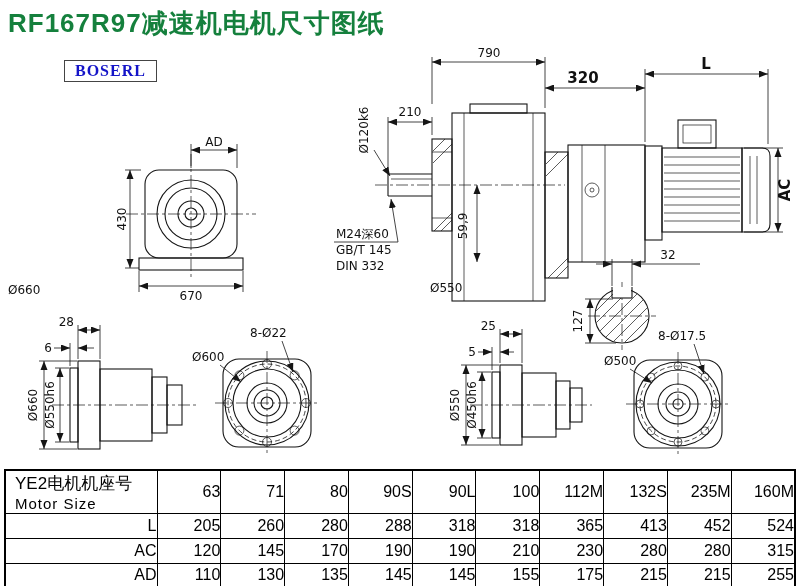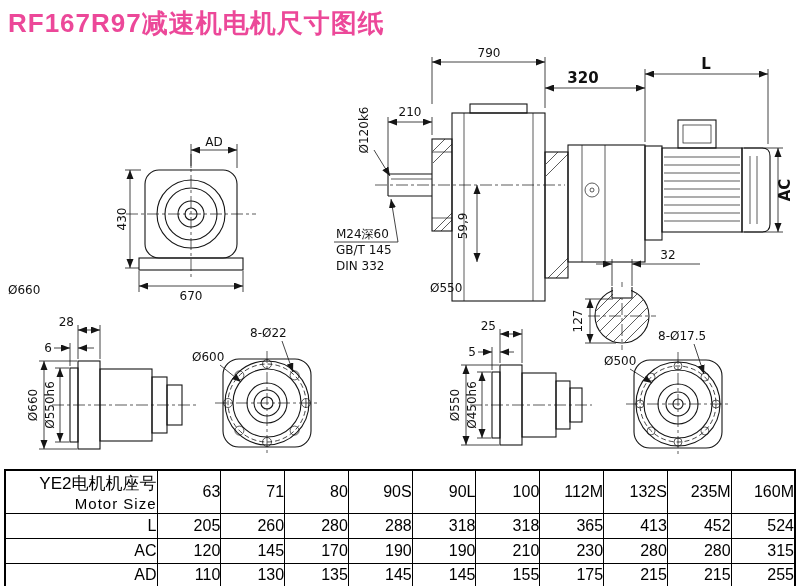--- a/index.html
+++ b/index.html
@@ -1,42 +1,43 @@
 <!DOCTYPE html>
 <html><head>
 <meta charset="utf-8">
 <style>
   * { margin:0; padding:0; box-sizing:border-box; }
   html,body { width:800px; height:586px; }
   body { background:#fff; font-family:"Liberation Sans",sans-serif; position:relative; overflow:hidden; color:#000; }
   .page { position:absolute; inset:0; background:#fff; }
-  .title { position:absolute; top:6px; left:8px; font-size:26px; font-weight:bold; color:#ec4899; letter-spacing:1px; font-family:"Liberation Sans",sans-serif; }
+  .title { position:absolute; top:6px; left:8px; font-size:26px; font-weight:bold; color:#15803d; letter-spacing:1px; font-family:"Liberation Sans",sans-serif; }
   .logo { position:absolute; top:60px; left:64px; border:1px solid #444; background:#fff; color:#1414c8; font-family:"Liberation Serif",serif; font-weight:bold; font-size:16px; padding:1px 10px; letter-spacing:1px; }
   svg.drawing { position:absolute; top:0; left:0; }
   .ln   { stroke:#151515; stroke-width:1.1; fill:none; }
   .thin { stroke:#151515; stroke-width:0.7; fill:none; }
   .dim  { stroke:#151515; stroke-width:0.8; fill:none; }
   .cl   { stroke:#151515; stroke-width:0.7; fill:none; stroke-dasharray:12 3 3 3; }
   .bc   { stroke:#151515; stroke-width:0.8; fill:none; stroke-dasharray:5 3; }
   text.d  { font-size:12px; fill:#111; font-family:"DejaVu Sans",sans-serif; }
   text.db { font-size:15px; font-weight:bold; fill:#111; font-family:"DejaVu Sans",sans-serif; }
   table.spec { position:absolute; left:4px; top:469px; width:792px; border-collapse:collapse; table-layout:fixed; border:2px solid #000; background:#fff; }
   .spec th, .spec td { border:1px solid #000; text-align:right; font-weight:normal; font-size:16px; padding:0; }
   .spec tr.head { height:43px; }
   .spec tr.data { height:25px; }
-  .spec .label-cell { text-align:right; padding-left:9px; }
+  .spec .label-cell { text-align:left; padding-left:9px; }
   .spec .cn { font-size:17px; }
   .spec .en { font-size:15px; letter-spacing:1px; }
 </style>
 </head>
 <body>
 
 <div class="page">
 
   <div class="title">RF167R97减速机电机尺寸图纸</div>
+  <div class="logo"><span>BOSERL</span></div>
 
   <svg class="drawing" width="800" height="466" viewBox="0 0 800 466">
     <defs>
       <marker id="ae" markerWidth="10" markerHeight="8" refX="9" refY="3.5" orient="auto" markerUnits="userSpaceOnUse">
           <path d="M0,0 L9,3.5 L0,7 z" fill="#151515"></path>
         </marker>
       <marker id="as" markerWidth="10" markerHeight="8" refX="1" refY="3.5" orient="auto" markerUnits="userSpaceOnUse">
           <path d="M10,0 L1,3.5 L10,7 z" fill="#151515"></path>
         </marker>
       <clipPath id="sc">

